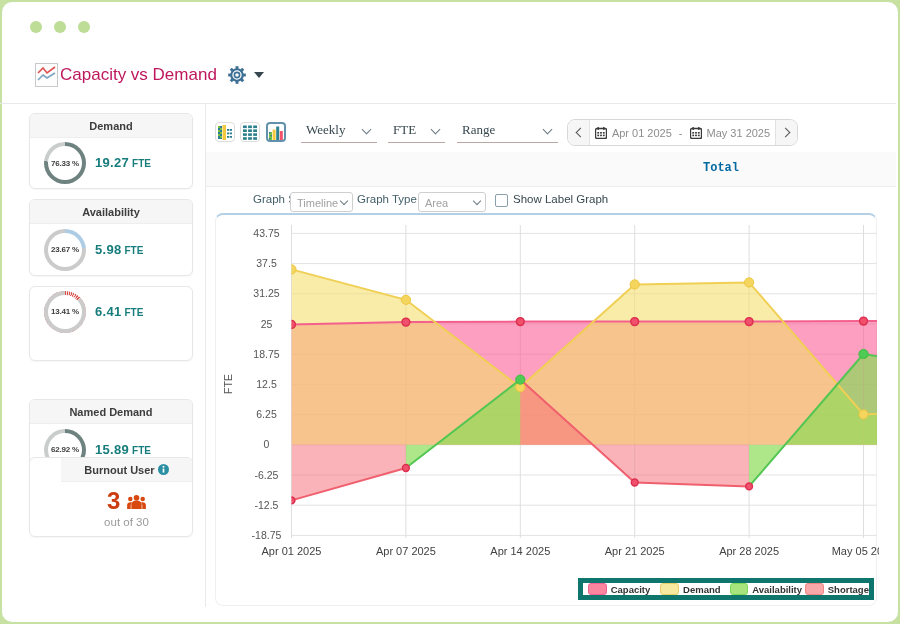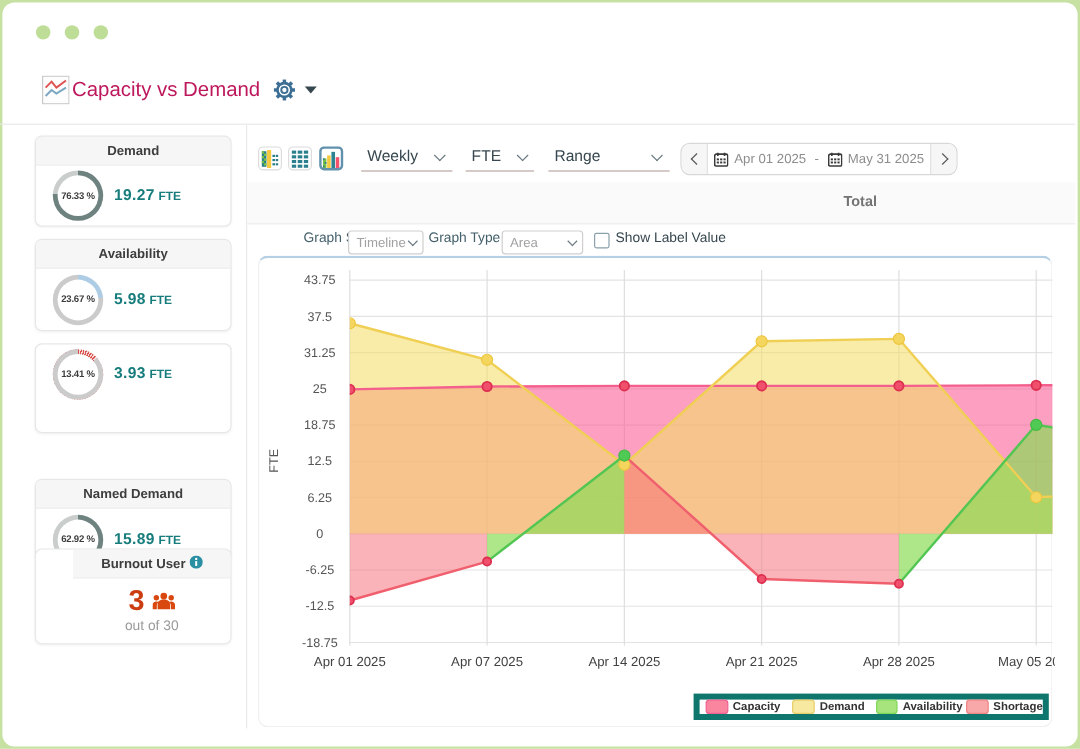--- a/index.html
+++ b/index.html
@@ -20,31 +20,31 @@
 .fteval { position:absolute; left:65px; top:50%; transform:translateY(-54%); font-weight:bold; color:#177c7c; }
 .fteval .big { font-size:13px; letter-spacing:0.3px; }
 .fteval .unit { font-size:10px; margin-left:3px; }
 #bcard3 { font-size:24px; font-weight:bold; color:#cc3e12; text-align:center; }
 #bcardsub { font-size:11.5px; color:#9a9a9a; text-align:center; margin-top:1px; }
 
 .icbtn { position:absolute; top:122px; width:20px; height:20px; border:1px solid #dcdcdc; border-radius:4px; background:#fff; }
 .icbtn svg { display:block; margin:2px auto 0; }
 #icbtn3 { border:2px solid #6191ad; }
 .ddl { position:absolute; top:120px; height:23px; border-bottom:1px solid #b9a8a2; font-size:13px; color:#37474f; }
-.ddl .txt { position:absolute; left:5px; top:2px; }
+.ddl .txt { position:absolute; left:5px; top:2px;font-family:Liberation Serif, serif; }
 .caret { position:absolute; width:0; height:0; border-left:4px solid transparent; border-right:4px solid transparent; border-top:5px solid #6a7a82; }
 .caret2 { position:absolute; width:7px; height:7px; border-right:1.5px solid #6a7a82; border-bottom:1.5px solid #6a7a82; transform:rotate(45deg); }
 #dategrp { position:absolute; left:567px; top:119px; width:231px; height:27px; border:1px solid #d8d8d8; border-radius:8px; background:#fff; display:flex; overflow:hidden; }
 #dategrp .arr { width:22px; background:#f6f6f6; color:#555; font-size:13px; display:flex; align-items:center; justify-content:center; }
 #dategrp .arr.l { border-right:1px solid #e2e2e2; }
 #dategrp .arr.r { border-left:1px solid #e2e2e2; }
 #dategrp .mid { flex:1; display:flex; align-items:center; justify-content:center; font-size:11px; color:#8d8d8d; gap:5px; }
 #row2 { position:absolute; left:206px; top:152px; width:690px; height:35px; background:#fafafa; border-bottom:1px solid #ededed; }
 #pill { position:absolute; left:10px; top:4px; width:184px; height:27px; background:#fff; border:1px solid #ebebeb; border-radius:13px; font-size:12px; color:#5a666b; line-height:25px; }
-#total { position:absolute; left:497px; top:9px; font-size:12px; font-weight:bold; color:#737373; }
+#total { position:absolute; left:497px; top:9px; font-size:12px; font-weight:bold; color:#0369a1;font-family:Liberation Mono, monospace; }
 #row3 { position:absolute; left:206px; top:187px; width:690px; height:29px; font-size:11.5px; color:#44606b; }
 .sel { position:absolute; top:5px; height:20px; border:1px solid #cfcfcf; border-radius:3px; background:#fff; font-size:11px; color:#a1a1a1; line-height:18px; }
 .sel .txt { position:absolute; left:6px; top:1px; }
 #cb { position:absolute; left:289px; top:7px; width:13px; height:13px; border:1px solid #8aa0ab; border-radius:2px; background:#fff; }
 
 #legend { position:absolute; left:578px; top:578px; width:296px; height:22px; border:5px solid #0f766e; background:#fff; display:flex; align-items:center; font-size:9.5px; font-weight:bold; color:#333; }
 .sw { display:inline-block; width:19px; height:12px; border-radius:3px; margin-right:4px; }
 </style>
 </head>
 <body>
@@ -96,21 +96,21 @@
       </div>
     <div class="fteval"><span class="big">5.98</span><span class="unit">FTE</span></div>
   </div>
 </div>
 <div class="scard" style="top:286px; height:75px;">
   <div class="bd" style="height:49px;text-decoration:underline;">
     <div class="ring" style="background:repeating-conic-gradient(#d9534f 0 3deg, #f6dad9 3deg 6deg); --p:48.3deg;">
       <div style="position:absolute; inset:0; border-radius:50%; background:conic-gradient(transparent 0 48.3deg, #cbcbcb 48.3deg 360deg);"></div>
       <div class="inner" style="position:relative;">13.41&nbsp;%</div>
       </div>
-    <div class="fteval"><span class="big">3.93</span><span class="unit">FTE</span></div>
+    <div class="fteval"><span class="big">6.41</span><span class="unit">FTE</span></div>
   </div>
 </div>
 <div class="scard" style="top:371px; height:67px;margin-top:28px;">
   <div class="hd">Named Demand</div>
   <div class="bd" style="height:51px;">
     <div class="ring" style="background:conic-gradient(#6e8280 0 226.5deg, #c9cdcc 226.5deg 360deg);">
         <div class="inner">62.92&nbsp;%</div>
       </div>
     <div class="fteval"><span class="big">15.89</span><span class="unit">FTE</span></div>
   </div>
@@ -246,21 +246,21 @@
   <div class="sel" style="left:84px; width:63px;">
       <span class="txt">Timeline</span>
       <div class="caret2" style="right:5px; top:5px; width:6px; height:6px;"></div>
     </div>
   <span style="position:absolute; left:151px; top:6px;">Graph Type</span>
   <div class="sel" style="left:212px; width:68px;">
       <span class="txt">Area</span>
       <div class="caret2" style="right:5px; top:5px; width:6px; height:6px;"></div>
     </div>
   <div id="cb"></div>
-  <span style="position:absolute; left:307px; top:6px; color:#37474f;">Show Label Value</span>
+  <span style="position:absolute; left:307px; top:6px; color:#37474f;">Show Label Graph</span>
 </div>
 
 <svg id="chart" style="position:absolute; left:206px; top:216px;" width="690" height="354" viewBox="206 216 690 354">
 <defs>
       <clipPath id="pc">
         <rect x="291.5" y="216" width="585.5" height="330"></rect>
       </clipPath>
     </defs>
 <line x1="291.5" y1="233.4" x2="877" y2="233.4" stroke="#e3e3e3" stroke-width="1"></line>
 <line x1="291.5" y1="263.6" x2="877" y2="263.6" stroke="#e3e3e3" stroke-width="1"></line>

